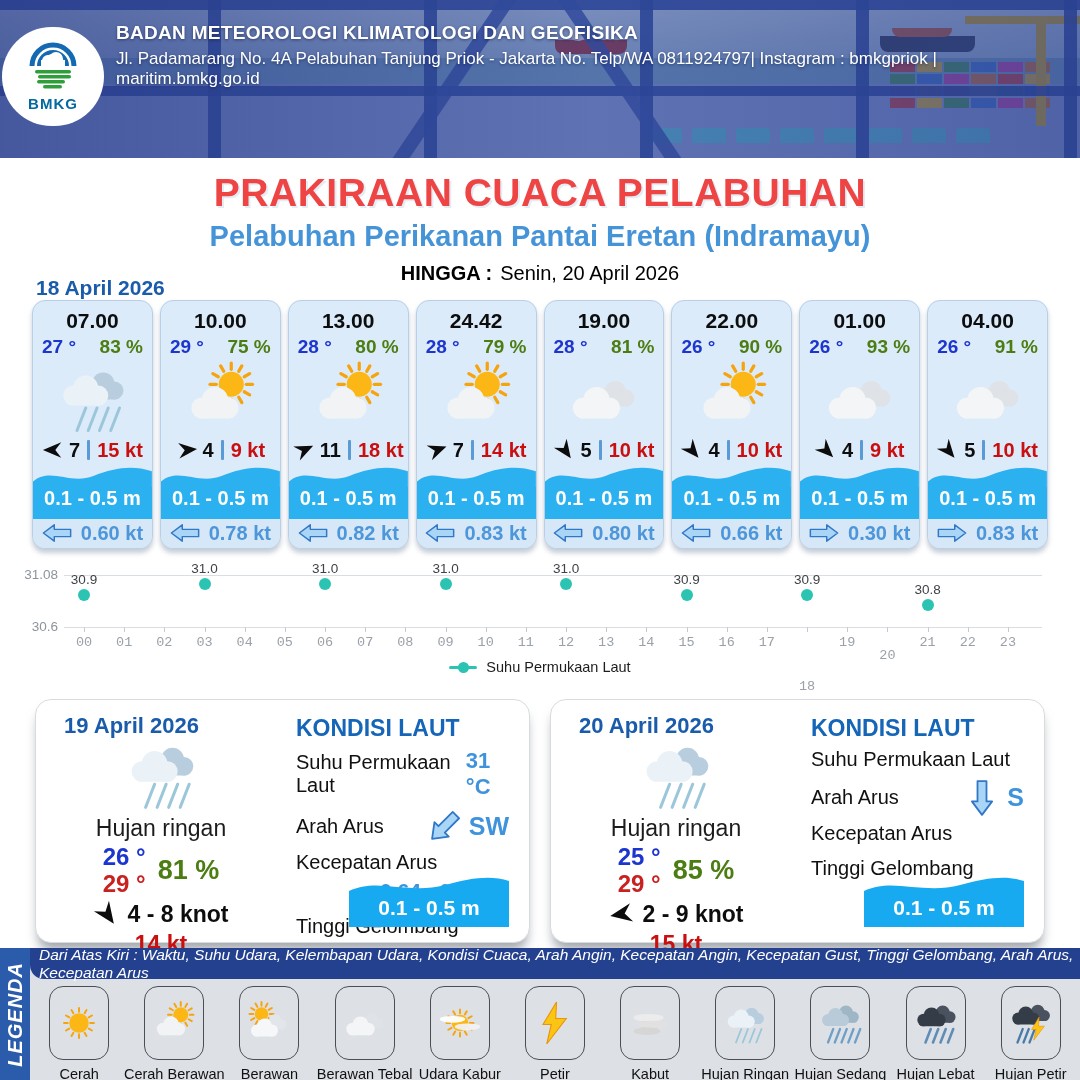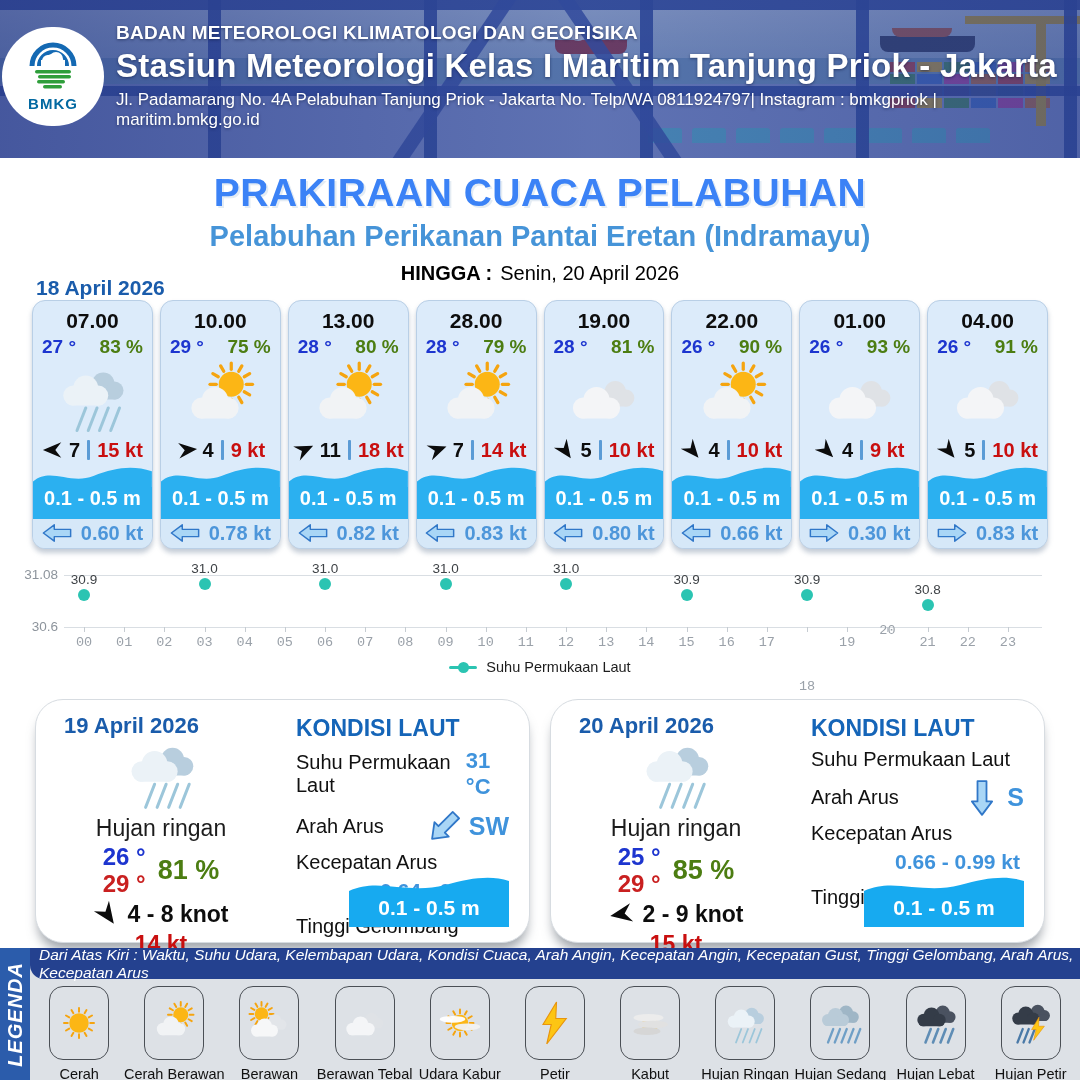--- a/index.html
+++ b/index.html
@@ -25,21 +25,21 @@
   .logo-pill .emblem{width:52px;height:52px;}
   .logo-text{color:#0369a1;font-weight:bold;font-size:15px;letter-spacing:1px;margin-top:1px;}
   .hdr-text{position:absolute;left:116px;top:22px;right:8px;z-index:5;color:#fff;
             text-shadow:0 1px 3px rgba(10,20,60,.55);}
   .org{font-weight:bold;font-size:19px;letter-spacing:.3px;}
   .station{font-weight:bold;font-size:33px;margin-top:3px;letter-spacing:.2px;}
   .address{font-size:17px;margin-top:5px;}
 
   
   .titles{position:relative;height:142px;text-align:center;padding-top:13px;box-sizing:border-box;}
-  .main-title{font-size:39px;font-weight:bold;color:#3b82f6;letter-spacing:.5px;
+  .main-title{font-size:39px;font-weight:bold;color:#ef4444;letter-spacing:.5px;
               text-shadow:2px 2px 0 #e4ecf4;}
   .sub-title{font-size:29px;font-weight:bold;color:#4694d8;margin-top:5px;}
   .validity{display:flex;justify-content:center;gap:130px;margin-top:9px;font-size:20px;color:#000;}
   .validity b{margin-right:8px;}
   .fdate{position:absolute;left:36px;bottom:0;color:#1a5cab;font-weight:bold;font-size:21px;}
 
   
   .cards{display:flex;gap:7px;padding:0 32px;}
   .card{flex:1;height:247px;background:#dcebfa;border:1px solid #b9cfe6;border-radius:13px;overflow:hidden;
         box-shadow:0 4px 5px rgba(110,130,155,.4);display:flex;flex-direction:column;}
@@ -74,21 +74,21 @@
   .tickm{position:absolute;width:1px;height:5px;background:#c6ccd2;}
   .dot{position:absolute;width:12px;height:12px;border-radius:50%;background:#2bc4b2;}
   .dlab{position:absolute;width:46px;text-align:center;font-size:13.5px;color:#3f4347;}
   .chart-legend{position:absolute;left:0;right:0;top:104px;display:flex;justify-content:center;align-items:center;
                 gap:9px;font-size:14.5px;color:#1d1d1d;}
   .dl{width:28px;height:3px;background:#2bc4b2;border-radius:2px;position:relative;}
   .dl::after{content:'';position:absolute;left:9px;top:-4px;width:11px;height:11px;border-radius:50%;background:#2bc4b2;}
 
   
   .days{display:flex;gap:20px;padding:10px 35px 0 35px;}
-  .day{flex:1;height:244px;background:#fff;border:1px solid #d7dce1;border-radius:28px;
+  .day{flex:1;height:244px;background:#fff;border:1px solid #d7dce1;border-radius:16px;
        box-shadow:0 10px 11px -3px rgba(85,95,105,.55);display:flex;padding:13px 16px;box-sizing:border-box;}
   .day-left{width:218px;display:flex;flex-direction:column;align-items:center;}
   .d-date{align-self:flex-start;margin-left:12px;color:#1a5cab;font-weight:bold;font-size:22px;}
   .d-icon .wx{width:96px;height:82px;display:block;margin-top:-6px;}
   .d-cond{font-size:23px;color:#1c1c1c;margin-top:0;}
   .d-temps{display:flex;align-items:center;gap:12px;margin-top:2px;}
   .d-tcol{display:flex;flex-direction:column;line-height:1.12;font-weight:bold;font-size:24px;}
   .tmin{color:#1d35cf;}
   .tmax{color:#c92020;}
   .d-hum{color:#4c7d12;font-weight:bold;font-size:27px;}
@@ -203,21 +203,20 @@
           <rect x="8" y="28" width="36" height="3.4" rx="1.7" fill="#2e9e3a"></rect>
           <rect x="11" y="33" width="33" height="3.4" rx="1.7" fill="#2e9e3a"></rect>
           <rect x="10" y="38" width="28" height="3.4" rx="1.7" fill="#2e9e3a"></rect>
           <rect x="16" y="43" width="19" height="3.4" rx="1.7" fill="#2e9e3a"></rect>
         </svg>
       </div>
       <div class="logo-text">BMKG</div>
     </div>
     <div class="hdr-text">
       <div class="org">BADAN METEOROLOGI KLIMATOLOGI DAN GEOFISIKA</div>
-      <div class="station">Stasiun Meteorologi Kelas I Maritim Tanjung Priok - Jakarta</div>
       <div class="address">Jl. Padamarang No. 4A Pelabuhan Tanjung Priok - Jakarta No. Telp/WA 0811924797| Instagram : bmkgpriok | maritim.bmkg.go.id</div>
     </div>
   </header>
 
   <section class="titles">
     <div class="main-title">PRAKIRAAN CUACA PELABUHAN</div>
     <div class="sub-title">Pelabuhan Perikanan Pantai Eretan (Indramayu)</div>
     <div class="validity">
       <span><b>HINGGA :</b><span>Senin, 20 April 2026</span></span>
     </div>
@@ -388,21 +387,21 @@
           <span class="barrow" style="transform: rotate(180deg);">
             <svg viewBox="0 0 32 22">
               <path d="M31 11 L19 2 L19 7 L1 7 L1 15 L19 15 L19 20 Z" fill="#a9d6f6" stroke="#3077c8" stroke-width="1.6" stroke-linejoin="round"></path>
             </svg>
           </span>
           <span>0.82 kt</span>
         </div>
     </div>
 
     <div class="card">
-      <div class="c-time">28.00</div>
+      <div class="c-time">24.42</div>
       <div class="c-th">
           <span class="t">28 °</span>
           <span class="h">79 %</span>
         </div>
       <div class="c-icon">
           <span class="wx">
             <svg viewBox="0 0 64 64">
               <line x1="53" y1="21" x2="58" y2="21" stroke="#f5a40f" stroke-width="2.6" stroke-linecap="round"></line>
               <line x1="51.392304845413264" y1="27" x2="55.72243186433546" y2="29.5" stroke="#f5a40f" stroke-width="2.6" stroke-linecap="round"></line>
               <line x1="47" y1="31.392304845413264" x2="49.5" y2="35.722431864335455" stroke="#f5a40f" stroke-width="2.6" stroke-linecap="round"></line>
@@ -700,21 +699,21 @@
         <div class="xtick" style="left: 669.55px; top: 80px;">15</div>
         <div class="tickm" style="left: 726.72px; top: 72px;"></div>
         <div class="xtick" style="left: 709.72px; top: 80px;">16</div>
         <div class="tickm" style="left: 766.89px; top: 72px;"></div>
         <div class="xtick" style="left: 749.89px; top: 80px;">17</div>
         <div class="tickm" style="left: 807.06px; top: 72px;"></div>
         <div class="xtick" style="left: 790.06px; top: 80px; margin-top: 44px;">18</div>
         <div class="tickm" style="left: 847.23px; top: 72px;"></div>
         <div class="xtick" style="left: 830.23px; top: 80px;">19</div>
         <div class="tickm" style="left: 887.4px; top: 72px;"></div>
-        <div class="xtick" style="left: 870.4px; top: 68px;">20</div>
+        <div class="xtick" style="left: 870.4px; top: 93px;">20</div>
         <div class="tickm" style="left: 927.57px; top: 72px;"></div>
         <div class="xtick" style="left: 910.57px; top: 80px;">21</div>
         <div class="tickm" style="left: 967.74px; top: 72px;"></div>
         <div class="xtick" style="left: 950.74px; top: 80px;">22</div>
         <div class="tickm" style="left: 1007.91px; top: 72px;"></div>
         <div class="xtick" style="left: 990.91px; top: 80px;">23</div>
         <div class="dlab" style="left: 61px; top: 16.5px;">30.9</div>
         <div class="dot" style="left: 78px; top: 33.5px;"></div>
         <div class="dlab" style="left: 181.51px; top: 5.66667px;">31.0</div>
         <div class="dot" style="left: 198.51px; top: 22.6667px;"></div>
@@ -871,21 +870,20 @@
                 <svg viewBox="0 0 32 22">
                   <path d="M31 11 L19 2 L19 7 L1 7 L1 15 L19 15 L19 20 Z" fill="#a9d6f6" stroke="#3077c8" stroke-width="1.6" stroke-linejoin="round"></path>
                 </svg>
               </span>
               <span class="sv big">S</span>
             </span>
           </div>
         <div class="sea-row r3">
             <span class="sl">Kecepatan Arus</span>
           </div>
-        <div class="sea-speed">0.66 - 0.99 kt</div>
         <div class="sea-row r4">
             <span class="sl">Tinggi Gelombang</span>
           </div>
         <div class="sea-wave">
           <svg viewBox="0 0 158 22" preserveAspectRatio="none">
               <path d="M0 18 C28 4 58 22 95 12 C120 5 140 2 158 8 L158 22 L0 22 Z"></path>
             </svg>
           <div class="sea-wave-body">0.1 - 0.5 m</div>
         </div>
       </div>

